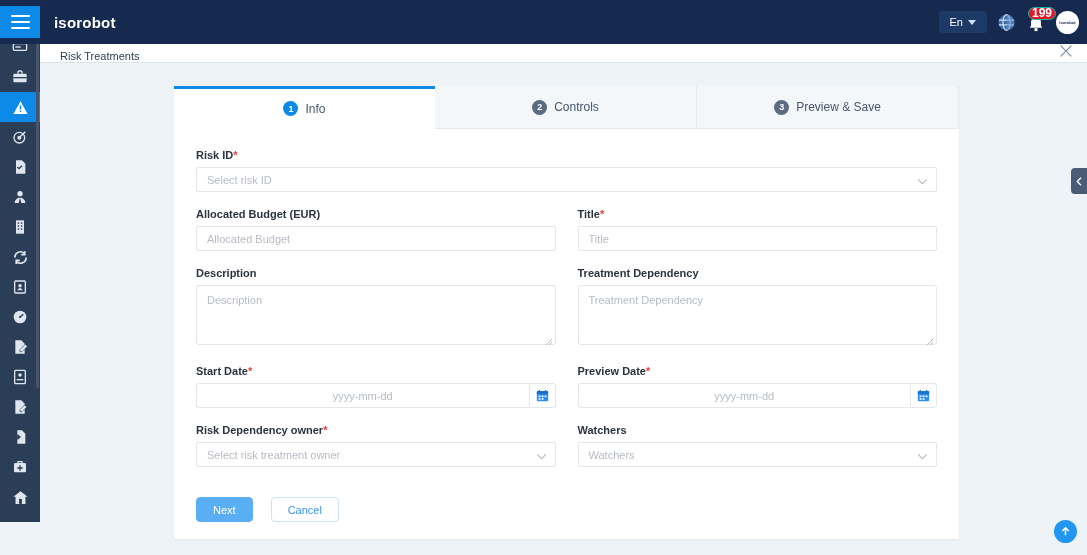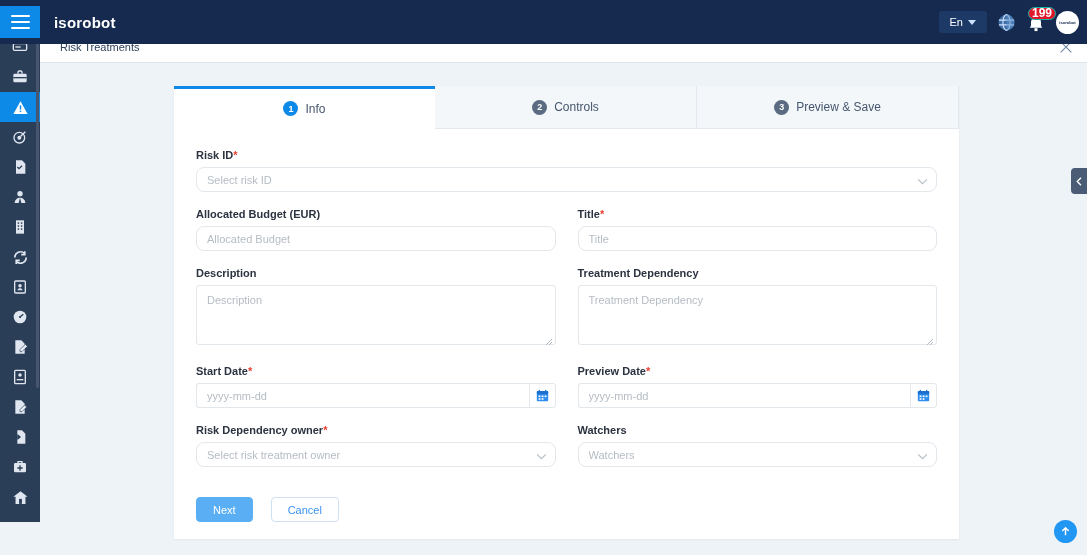--- a/index.html
+++ b/index.html
@@ -74,21 +74,21 @@
     position: absolute; right: 1px; top: 6px;
     width: 3px; height: 350px; background: #47566e; border-radius: 2px;
   }
 
   
   .crumbbar {
     position: absolute; top: 32px; left: 40px;
     width: 1047px; height: 31px;
     background: #ffffff;
     border-bottom: 1px solid #dde4ea;
-    display: flex; align-items: center;
+    display: flex; align-items: flex-end;
     z-index: 10;
   }
   .crumb-text { font-size: 11px; color: #2b3e58; margin-left: 20px; font-weight: normal; }
   .close-x { margin-left: auto; margin-right: 10px; width: 22px; height: 22px; cursor: pointer; display:flex;align-items:center;justify-content:center;}
 
   
   .main {
     position: absolute; top: 63px; left: 40px;
     width: 1047px; height: 492px;
     background: #eef3f7;
@@ -127,21 +127,21 @@
   .col { flex: 1; min-width: 0; }
   .full { width: 100%; }
   .fld { margin-bottom: 16px; }
   .lbl {
     font-size: 11px; font-weight: bold; color: #2b3340;
     display: block; margin-bottom: 6px;
   }
   .req { color: #ea3d2f; font-size: 11px; }
   .inp {
     width: 100%; height: 25px;
-    border: 1px solid #e2e7ec; border-radius: 8px;
+    border: 1px solid #e2e7ec; border-radius: 2px;
     background: #fff; font-size: 11px; color: #333;
     padding: 0 10px; font-family: "Liberation Sans", sans-serif;
     outline: none;
   }
   .inp::placeholder { color: #b6bcc4; }
   .ta {
     width: 100%; height: 60px;
     border: 1px solid #e2e7ec; border-radius: 3px;
     background: #fff; font-size: 11px; color: #333;
     padding: 8px 10px; font-family: "Liberation Sans", sans-serif;
@@ -152,21 +152,21 @@
   .resize-grip {
     position: absolute; right: 3px; bottom: 3px;
     width: 8px; height: 8px; pointer-events: none;
   }
   .sel-wrap { position: relative; }
   .sel-chev {
     position: absolute; right: 9px; top: 50%; transform: translateY(-50%);
     pointer-events: none;
   }
   .date-wrap { display: flex; width: 100%; }
-  .date-wrap .inp { border-right: none; border-radius: 3px 0 0 3px; }
+  .date-wrap .inp { border-right: none; border-radius: 3px 0 0 3px; text-align: center; }
   .cal-btn {
     width: 27px; height: 25px; border: 1px solid #e2e7ec;
     border-radius: 0 3px 3px 0; background: #fff;
     display: flex; align-items: center; justify-content: center;
     cursor: pointer; flex: none;
   }
   .btns { display: flex; gap: 18px; margin-top: 14px; }
   .btn {
     font-size: 11px; border-radius: 4px; padding: 0 16px; height: 25px;
     cursor: pointer; display: flex; align-items: center; justify-content: center;

